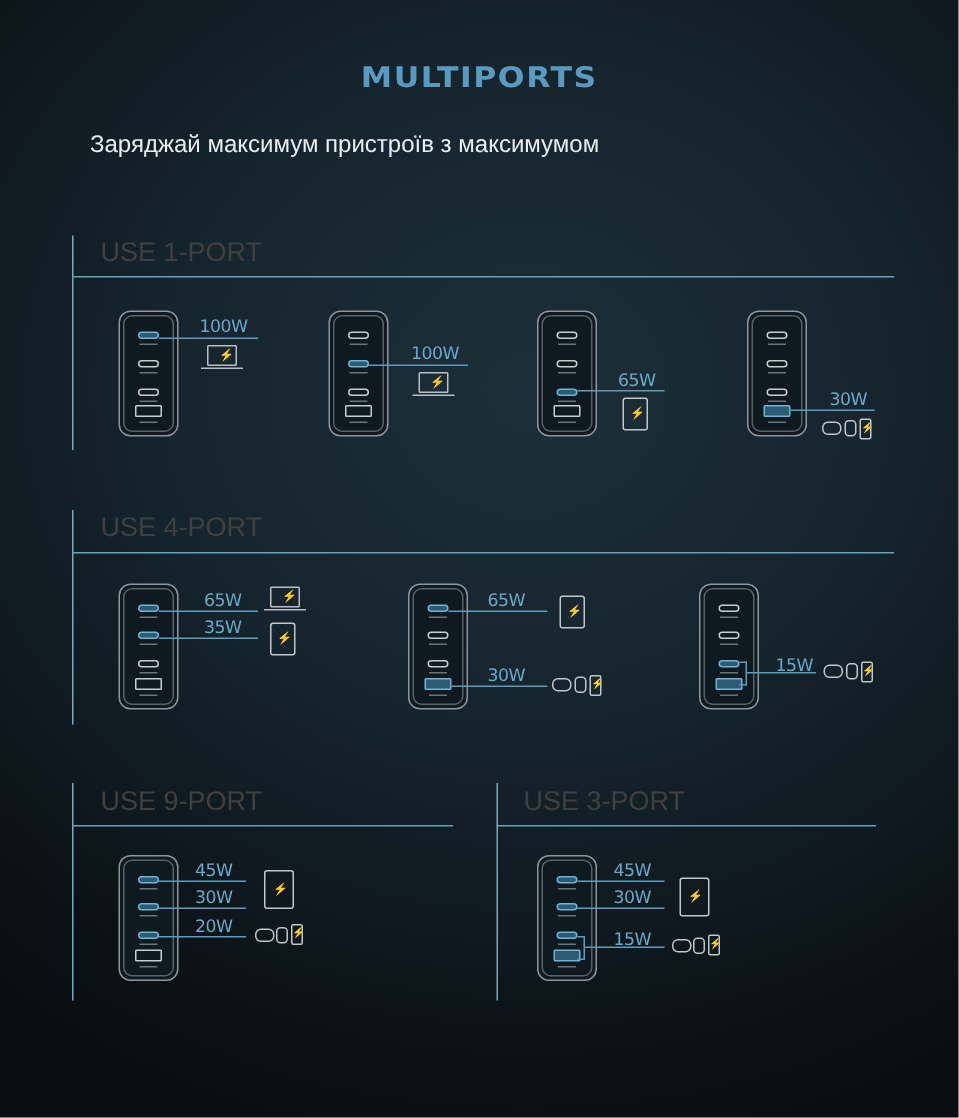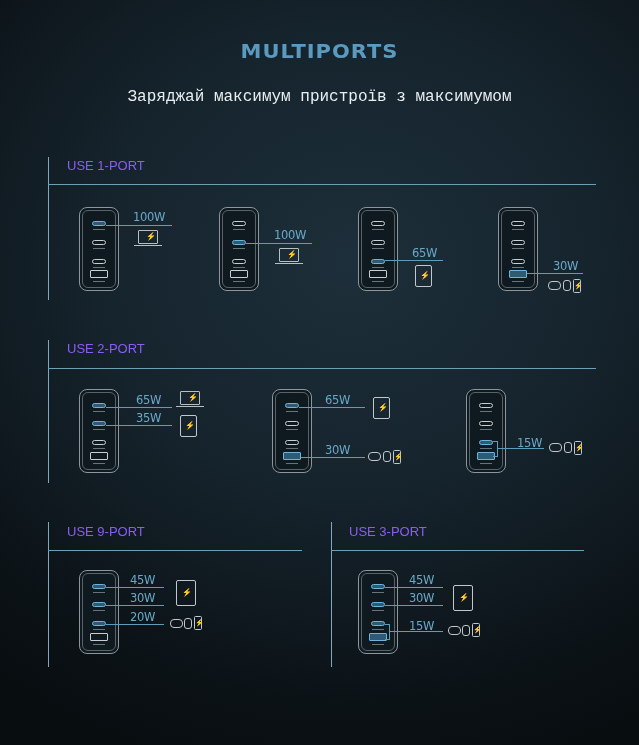--- a/index.html
+++ b/index.html
@@ -10,25 +10,25 @@
     color:#e8eef2;
   }
   .abs { position:absolute; }
   .title {
     left:0; width:639px; top:40px; text-align:center;
     font-family:"DejaVu Sans", sans-serif; font-weight:bold;
     font-size:21px; letter-spacing:1px; color:#5b9ac0;
     transform: scaleY(0.9);
   }
   .subtitle {
-    left:60px; width:519px; top:86px; text-align:center;
-    font-family:Liberation Mono, monospace;
+    left:60px; width:519px; top:86px; 
+    font-family:Liberation Sans, sans-serif;
     font-size:16px; line-height:22px; color:#e9eef1;
   }
-  .sec-label { font-size:13px; color:#8b5cf6; }
+  .sec-label { font-size:18px; color:#404040; }
   .vline { width:1px; background:#7fa8bd; }
   .hline { height:1px; background:#6f9fb5; }
   .watt { font-size:11.5px; color:#6aa8c8; font-family:"DejaVu Sans", sans-serif; letter-spacing:-0.3px; }
   .conn { height:1px; background:#5f9cbc; }
   .bracket { border:1px solid #5f9cbc; border-left:none; width:4px; }
   
   .charger {
     width:40px; height:84px; border:1.5px solid #8e969b; border-radius:8px;
     box-sizing:border-box; background:#0f1a20;
   }
@@ -138,21 +138,21 @@
   <div class="abs conn" style="left:527px; top:273px; width:56px;"></div>
   <div class="abs watt" style="left:553px; top:259px;">30W</div>
   <div class="abs earbud" style="left:548px; top:281px;"></div>
   <div class="abs watch" style="left:563px; top:280px;"></div>
   <div class="abs phone" style="left:573px; top:279px;">
       <span class="bolt" style="left:0px; top:2px; font-size:7px;">⚡</span>
     </div>
 </div>
 
 <div class="abs vline" style="left:48px; top:340px; height:143px;"></div>
-<div class="abs sec-label" style="left:67px; top:341px;">USE 2-PORT</div>
+<div class="abs sec-label" style="left:67px; top:341px;">USE 4-PORT</div>
 <div class="abs hline" style="left:48px; top:368px; width:548px;"></div>
 
 <div>
   <div class="abs charger" style="left:79px; top:389px;">
     <div class="port-c active" style="top:13px;"></div>
       <div class="plbl" style="top:21px;"></div>
     <div class="port-c active" style="top:31px;"></div>
       <div class="plbl" style="top:39px;"></div>
     <div class="port-c" style="top:50px;"></div>
       <div class="plbl" style="top:58px;"></div>

